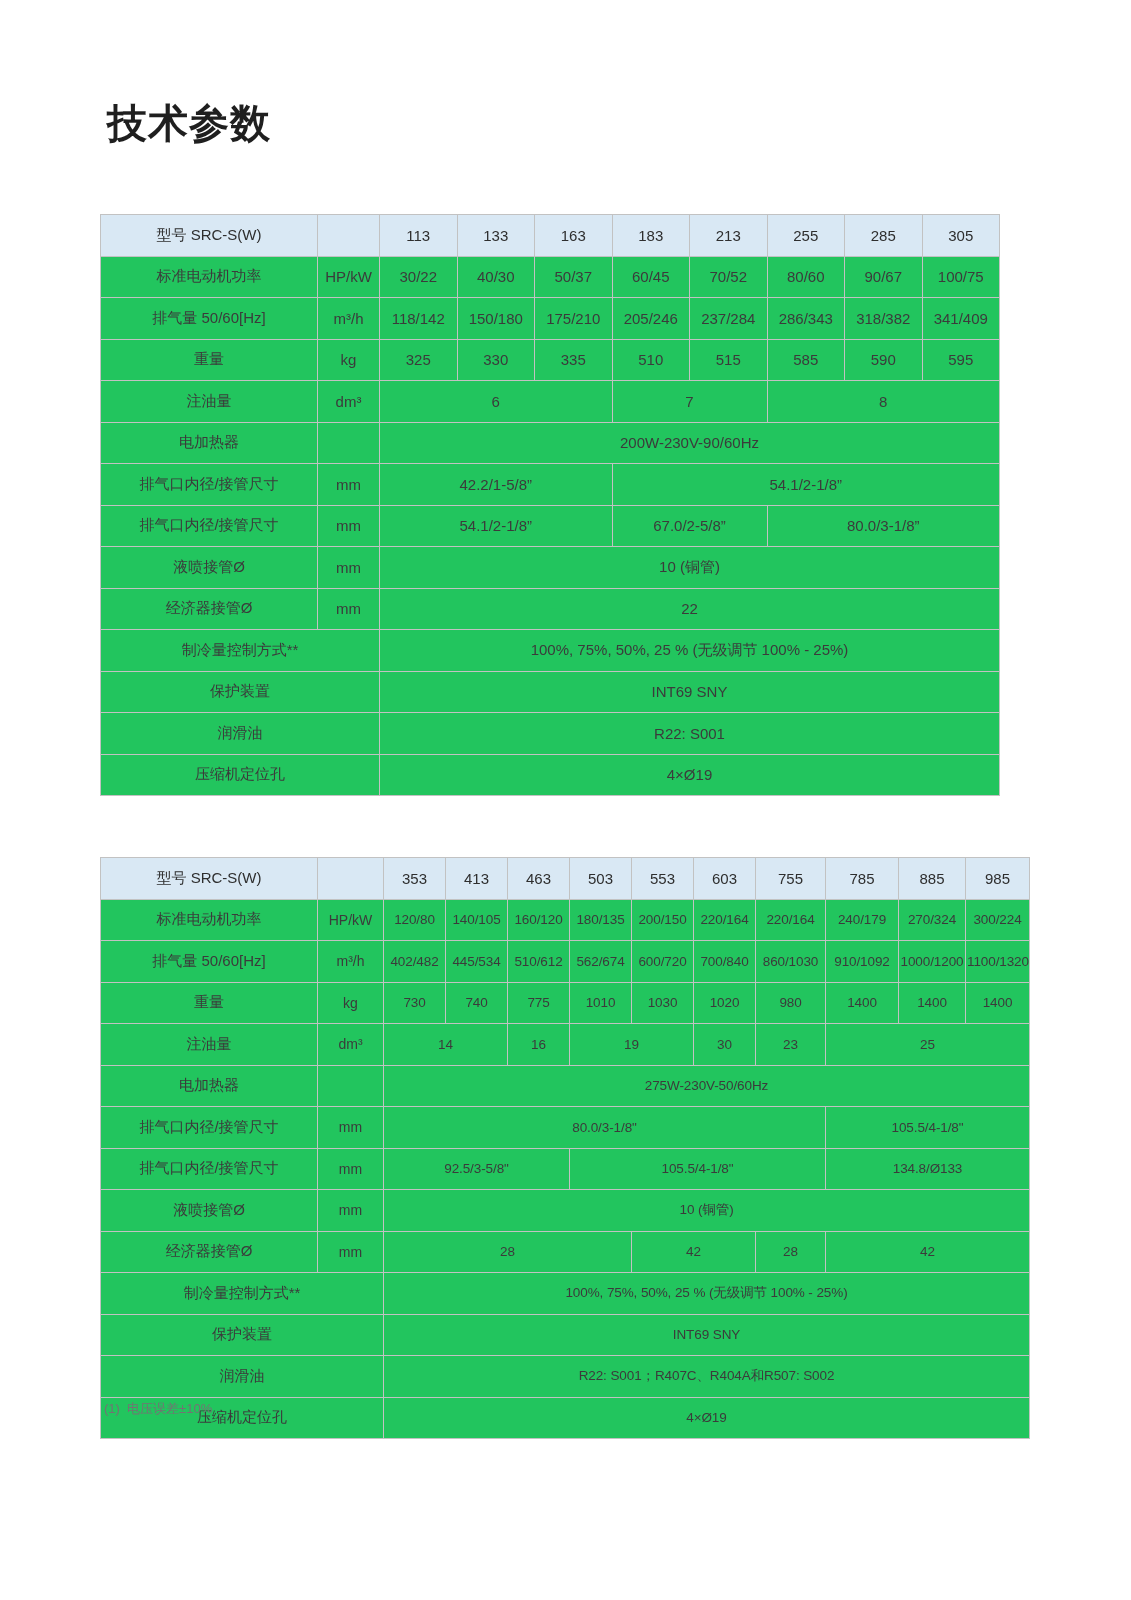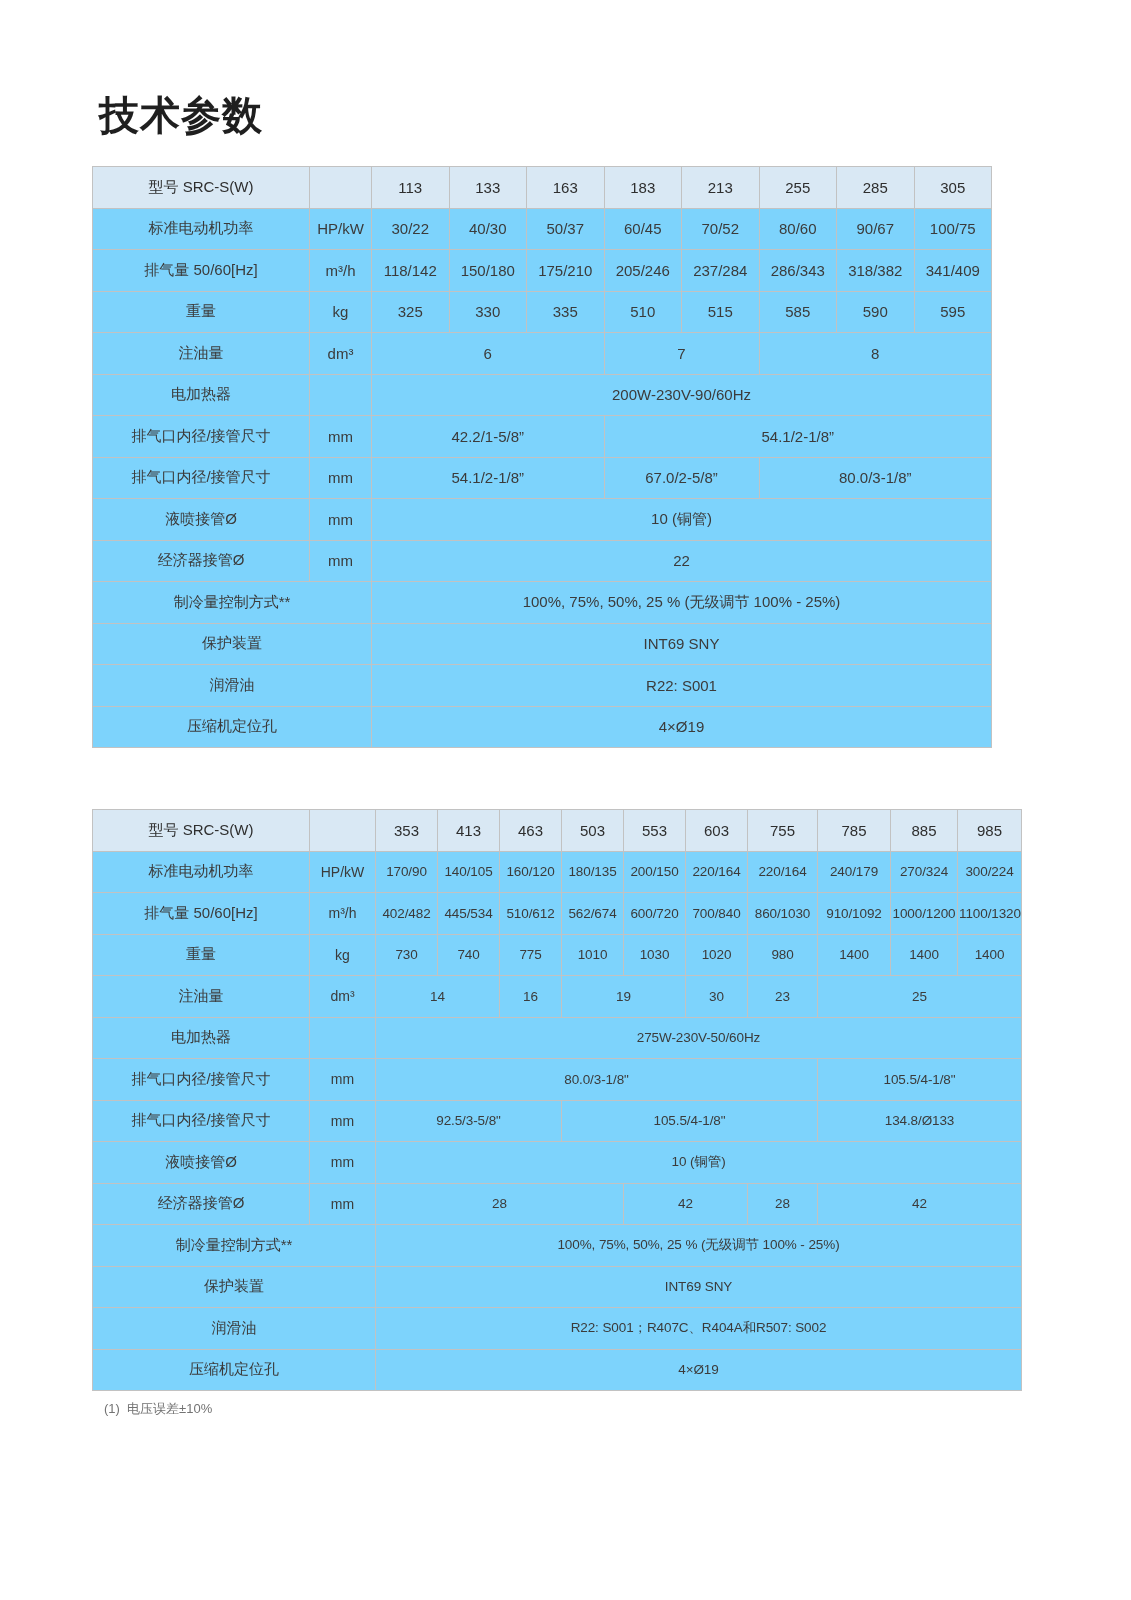--- a/index.html
+++ b/index.html
@@ -9,28 +9,29 @@
   }
   html,body{margin:0;padding:0;}
   body{
     width:1131px;height:1600px;background:#ffffff;
     font-family:"Liberation Sans","DejaVu Sans",sans-serif;
     color:var(--text-color);
     position:relative;overflow:hidden;
   }
   .page{position:absolute;inset:0;}
   .doc-title{
-    position:absolute;left:99px;top:92px;margin:0;
+    position:absolute;left:99px;top:92px;margin:8px;
     font-size:40px;line-height:1.15;font-weight:600;color:#1f1f1f;
     letter-spacing:1px;
   }
   table.spec{
-    position:absolute;left:92px;
+    position:absolute;left:100px;
     border-collapse:collapse;table-layout:fixed;
-    background:#7dd3fc;
+    background:#22c55e;
+    margin-top:48px;
   }
   #table1{top:166px;width:900px;}
   #table2{top:809px;width:929px;}
   table.spec td{
     border:1px solid var(--border-color);
     height:40.5px;
     text-align:center;vertical-align:middle;
     font-size:15px;color:var(--text-color);
     padding:0 1px;white-space:nowrap;overflow:hidden;
   }
@@ -196,21 +197,21 @@
           <td>553</td>
           <td>603</td>
           <td>755</td>
           <td>785</td>
           <td>885</td>
           <td>985</td>
         </tr>
         <tr>
           <td class="label-cell">标准电动机功率</td>
           <td class="unit-cell">HP/kW</td>
-          <td>170/90</td>
+          <td>120/80</td>
           <td>140/105</td>
           <td>160/120</td>
           <td>180/135</td>
           <td>200/150</td>
           <td>220/164</td>
           <td>220/164</td>
           <td>240/179</td>
           <td>270/324</td>
           <td>300/224</td>
         </tr>

